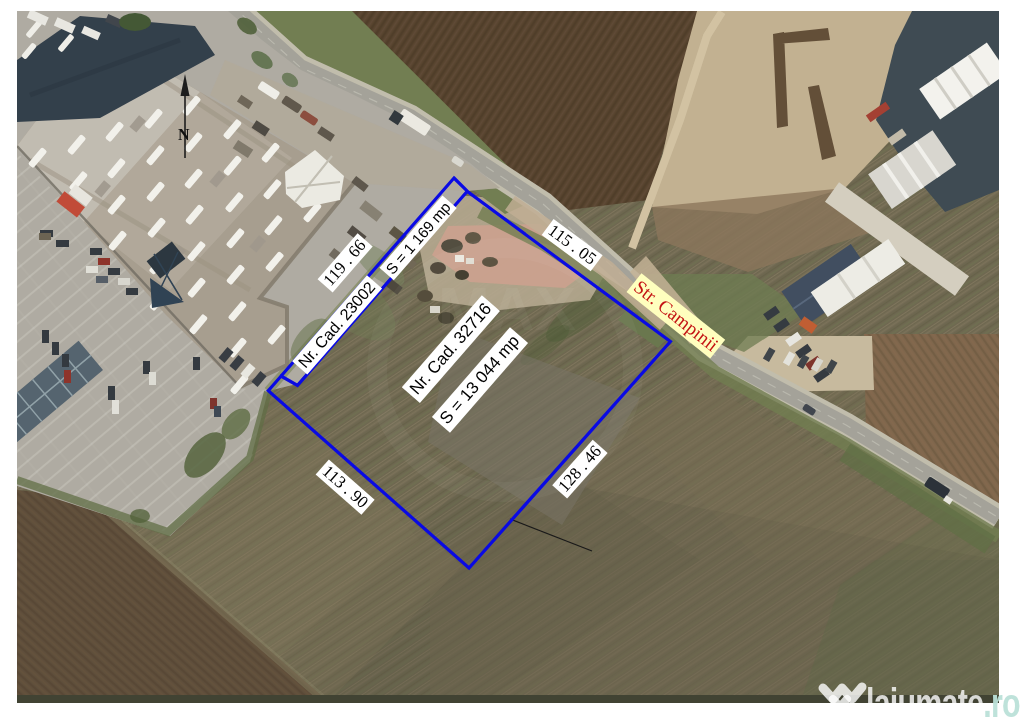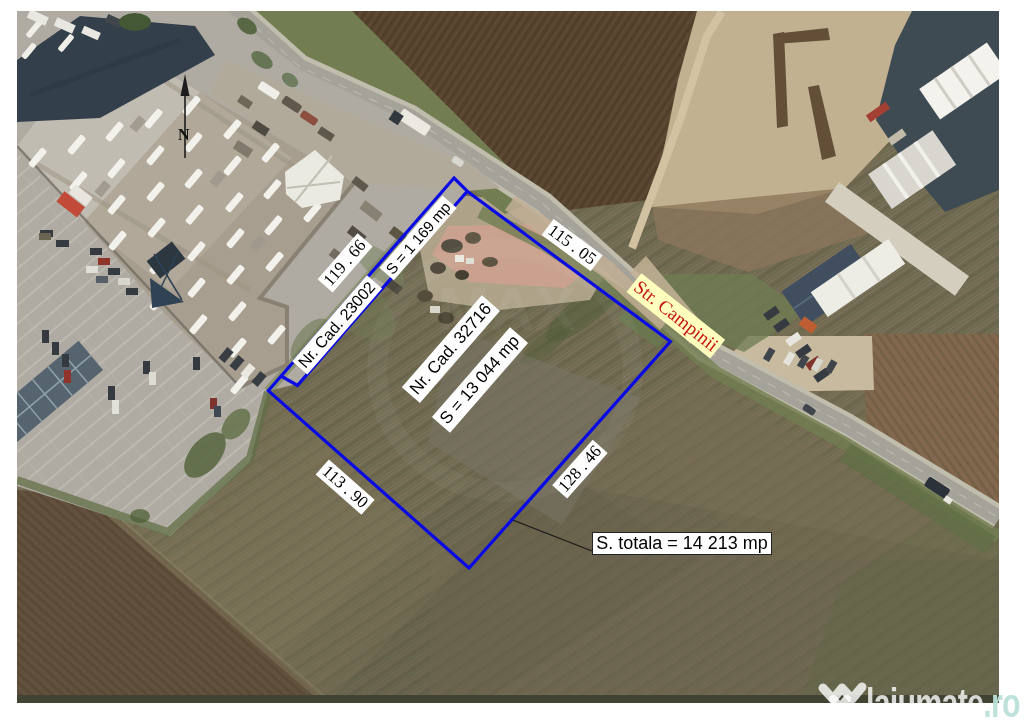--- a/index.html
+++ b/index.html
@@ -367,21 +367,20 @@
 <div class="lbl" style="left:676px;top:316px;transform:translate(-50%,-50%) rotate(38.5deg);background:#ffffbe;color:#c41414;font-family:'Liberation Serif',serif;font-size:19px;padding:1px 3px;">Str. Campinii</div>
 
 <div class="lbl" style="left:451px;top:349px;transform:translate(-50%,-50%) rotate(-49deg);background:#ffffff;color:#000;font-size:17px;padding:2px 4px;">Nr. Cad. 32716</div>
 
 <div class="lbl" style="left:480px;top:380px;transform:translate(-50%,-50%) rotate(-49deg);background:#ffffff;color:#000;font-size:17px;padding:2px 4px;">S = 13 044 mp</div>
 
 <div class="lbl" style="left:345px;top:487px;transform:translate(-50%,-50%) rotate(41.4deg);background:#ffffff;color:#000;font-family:'Liberation Serif',serif;font-size:17px;padding:0 3px;">113 . 90</div>
 
 <div class="lbl" style="left:580px;top:469px;transform:translate(-50%,-50%) rotate(-48.4deg);background:#ffffff;color:#000;font-family:'Liberation Serif',serif;font-size:17px;padding:0 3px;">128 . 46</div>
 
-<div class="lbl" style="left:592px;top:532px;width:178px;height:21px;background:#ffffff;border:1px solid #222;color:#000;font-size:18px;text-align:center;line-height:21px;">S. totala = 14 213 mp</div>
 
 <svg width="56" height="34" viewBox="0 0 56 34" style="position:absolute;left:816px;top:680px;">
   <path d="M7,8 L17,19 L26,8 L36,19 L46,7" fill="none" stroke="rgba(255,255,255,0.8)" stroke-width="9" stroke-linecap="round" stroke-linejoin="round"></path>
   <path d="M17,19 L24,27 L31,19" fill="none" stroke="rgba(255,255,255,0.8)" stroke-width="8" stroke-linecap="round" stroke-linejoin="round"></path>
 </svg>
 
 <div style="position:absolute;left:866px;top:681px;font-family:'Liberation Sans',sans-serif;font-weight:bold;font-size:40px;letter-spacing:-1px;color:rgba(255,255,255,0.8);transform:scaleX(0.76);transform-origin:0 0;">lajumate<span style="color:rgba(186,224,216,0.95);">.ro</span></div>
 </div>
 
 </body></html>

